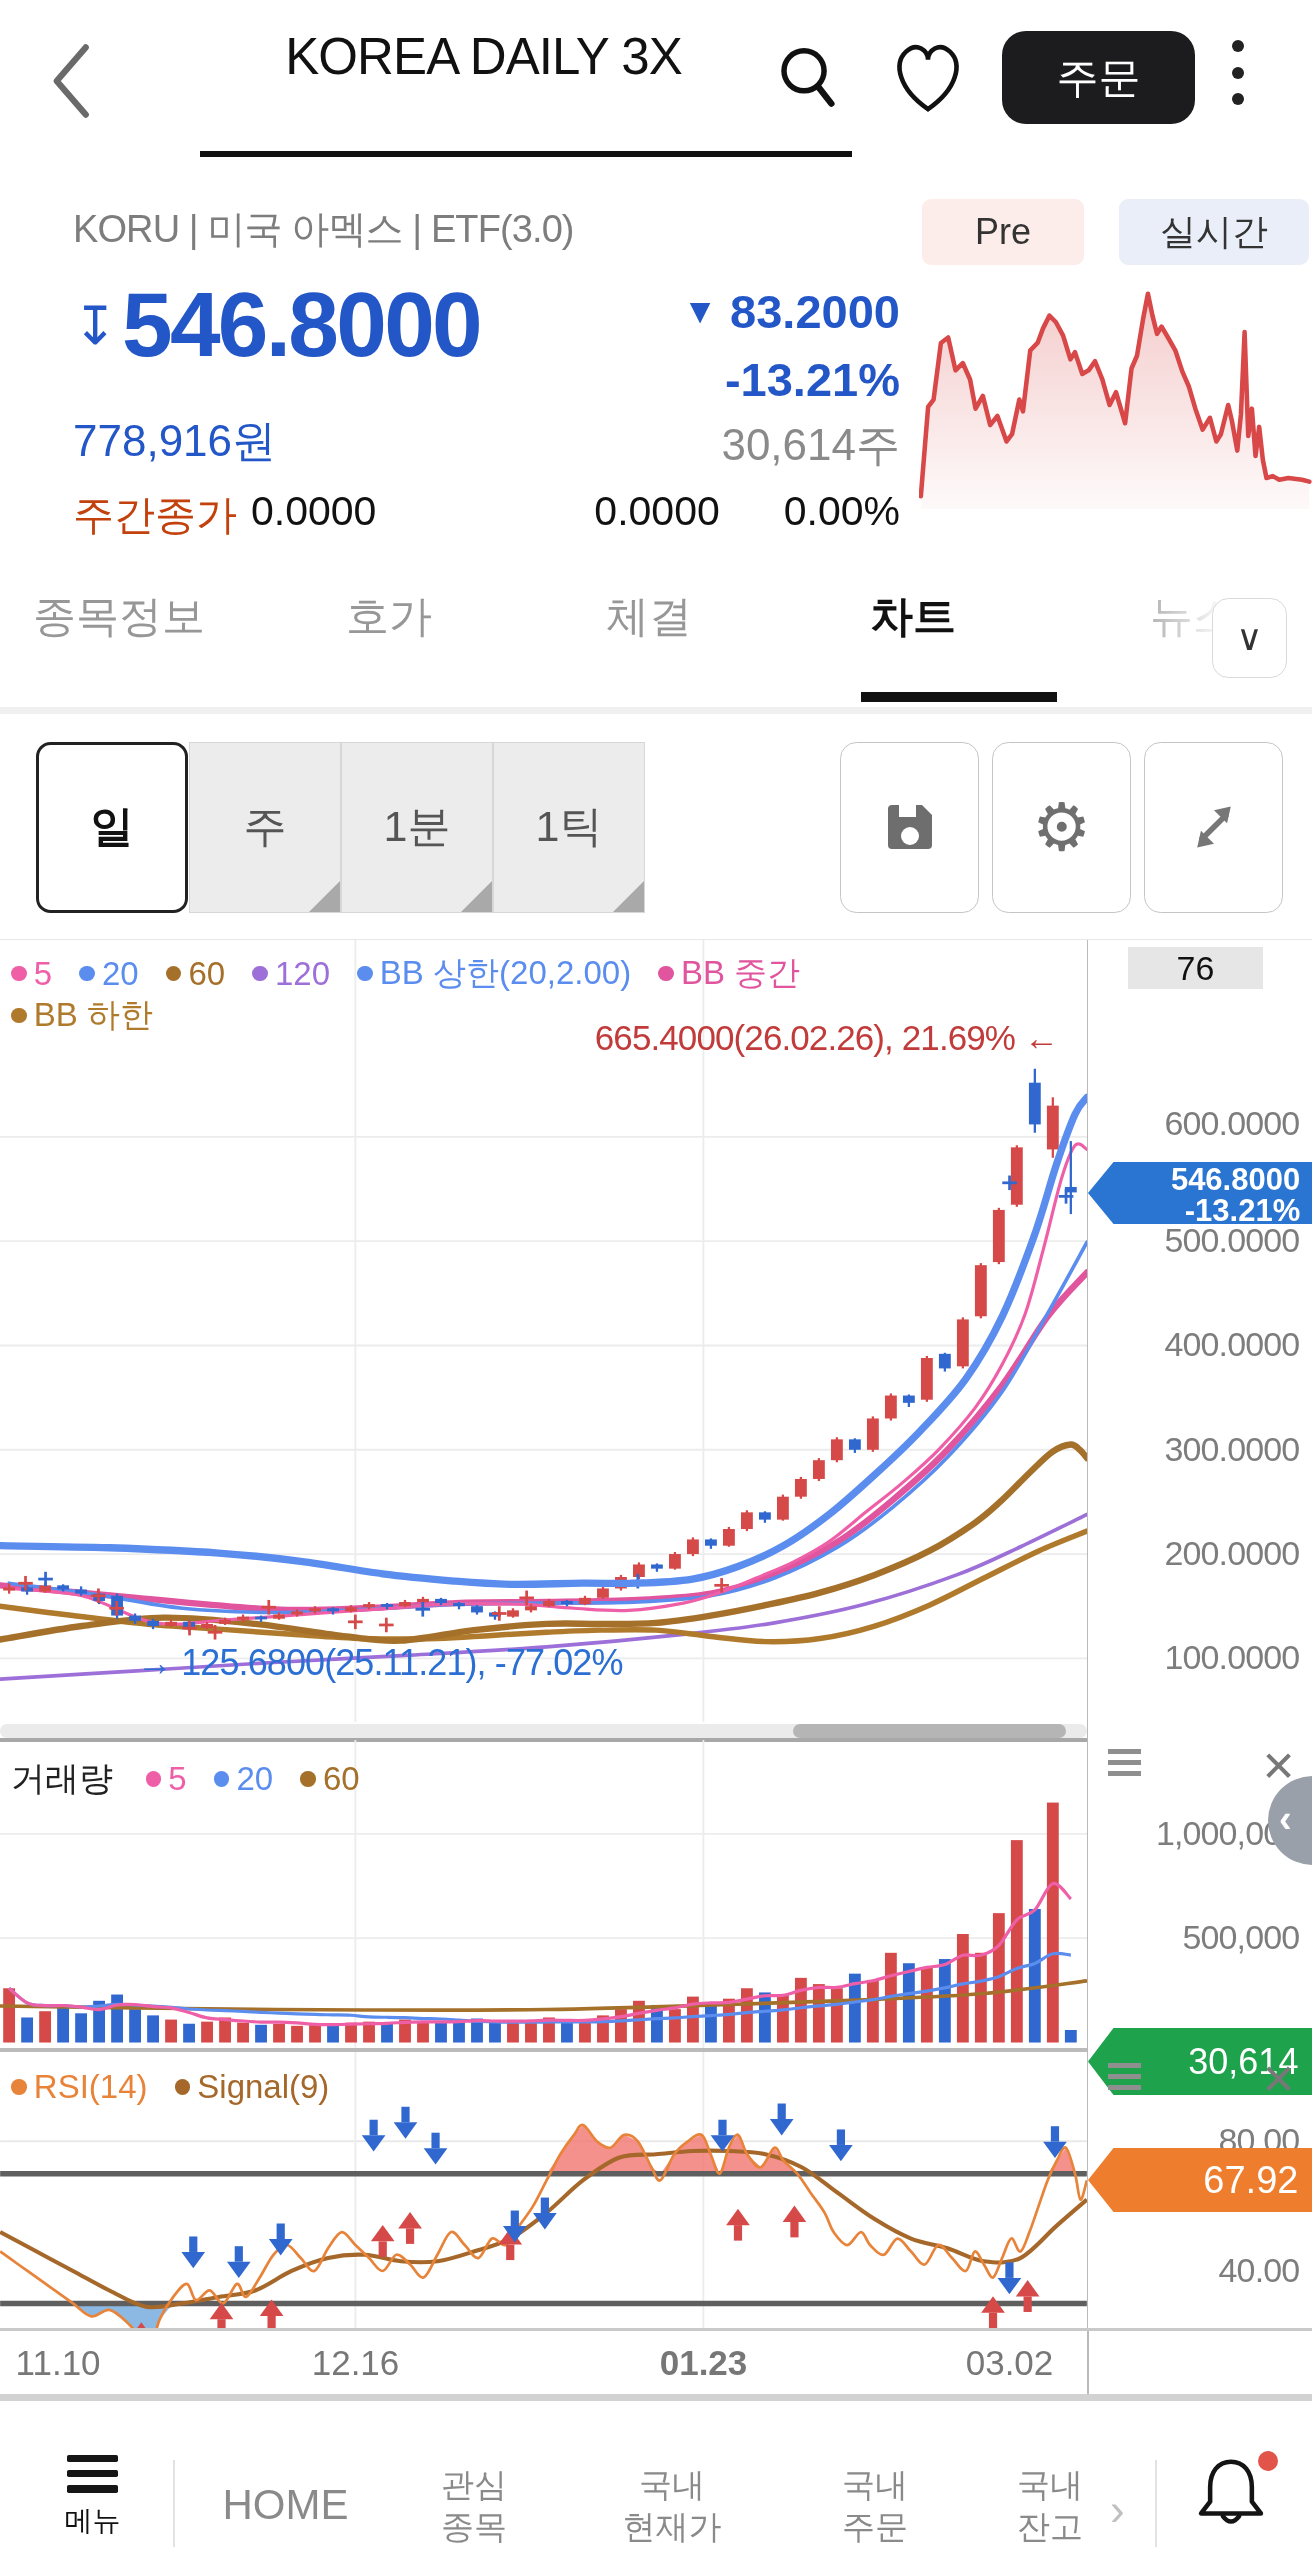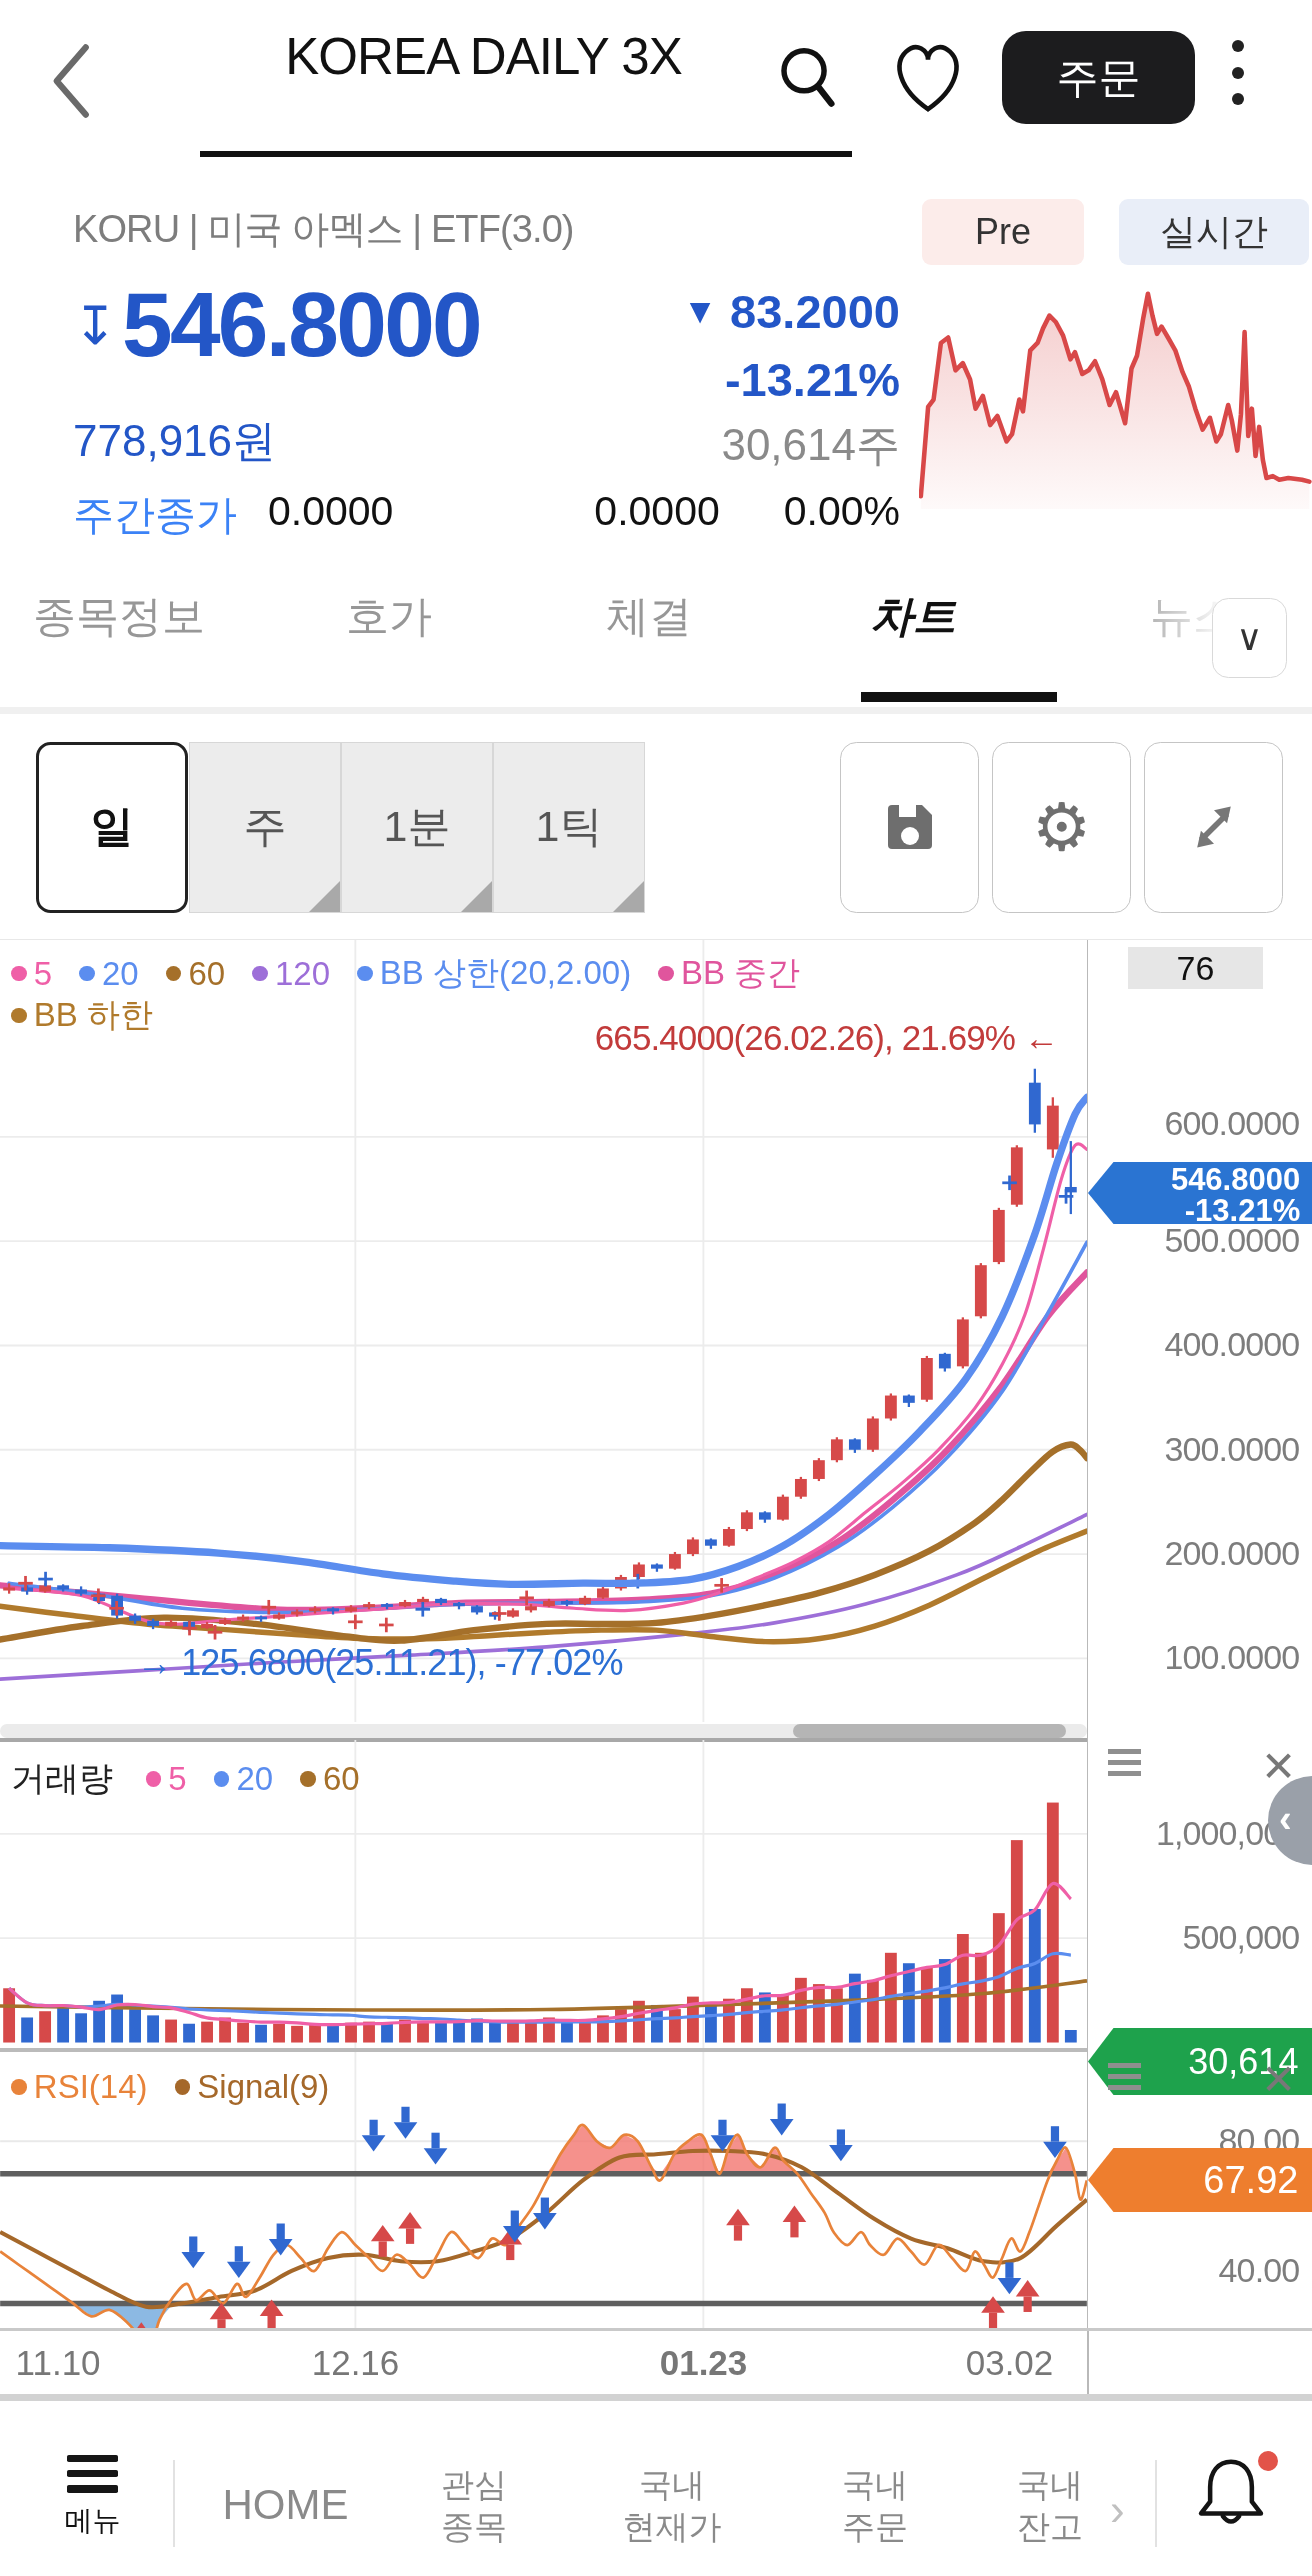--- a/index.html
+++ b/index.html
@@ -22,27 +22,27 @@
   .badge-rt{position:absolute;left:1119px;top:199px;width:190px;height:66px;background:#e9eef8;border-radius:9px;font-size:36px;color:#333;display:flex;align-items:center;justify-content:center;}
   .big-price{position:absolute;left:73px;top:273px;color:#2356c7;font-weight:bold;font-size:91px;letter-spacing:-2.7px;display:flex;align-items:center;gap:7.3px;}
   .big-price .dn{font-size:53px;font-weight:normal;}
   .chg{position:absolute;left:510px;top:284px;width:390px;text-align:right;color:#2356c7;font-weight:bold;}
   .chg .l1{font-size:47px;} .chg .l1 .tri{font-size:35px;vertical-align:5.5px;margin-right:12.8px;}
   .chg .l2{font-size:47px;margin-top:12.8px;}
   .spark{position:absolute;left:919px;top:270px;width:394px;height:239px;}
   .krw{position:absolute;left:73px;top:412px;font-size:44px;color:#2356c7;}
   .shares{position:absolute;left:510px;top:416px;width:390px;text-align:right;font-size:44px;color:#8a8a8a;}
   .weekrow{position:absolute;left:73px;top:488px;width:827px;font-size:41px;color:#111;display:flex;}
-  .weekrow .wl{color:#3b82f6;margin-right:31px;}
+  .weekrow .wl{color:#c2410c;margin-right:14px;}
   .weekrow .sp{flex:1;}
   .weekrow .v2{margin-right:64px;}
   
   .tabs{position:absolute;left:0;top:572px;width:1312px;height:137px;}
   .tab{position:absolute;top:16.4px;font-size:43px;color:#979797;}
-  .tab.active{color:#111;font-weight:bold;font-style:italic;}
+  .tab.active{color:#111;font-weight:bold;}
   .tab-underline{position:absolute;left:861px;top:120px;width:196px;height:10px;background:#111;}
   .tab-fade{position:absolute;left:1121px;top:0;width:191px;height:109px;background:linear-gradient(to right,rgba(255,255,255,0),#fff 55%);}
   .tab-dd{position:absolute;left:1212px;top:25.5px;width:75px;height:80px;background:#fff;border:1.8px solid #d9d9d9;border-radius:16.4px;display:flex;align-items:center;justify-content:center;font-size:36px;color:#333;}
   .tabs-divider{position:absolute;left:0;top:707px;width:1312px;height:7.3px;background:#f0f0f0;}
   
   .controls{position:absolute;left:0;top:740px;width:1312px;height:179px;}
   .pbtn{position:absolute;top:1.8px;height:171px;width:152px;background:#ececec;border:0.9px solid #d7d7d7;font-size:43px;color:#555;display:flex;align-items:center;justify-content:center;overflow:hidden;}
   .pbtn.active{background:#fff;border:3.6px solid #222;border-radius:14.6px;color:#111;font-weight:bold;z-index:2;}
   .pbtn .fold{position:absolute;right:0;bottom:0;width:0;height:0;border-left:31px solid transparent;border-bottom:31px solid #a9a9a9;}
   .wbtn{position:absolute;top:1.8px;height:171px;background:#fff;border:1.8px solid #c5c5c5;border-radius:16.4px;}

